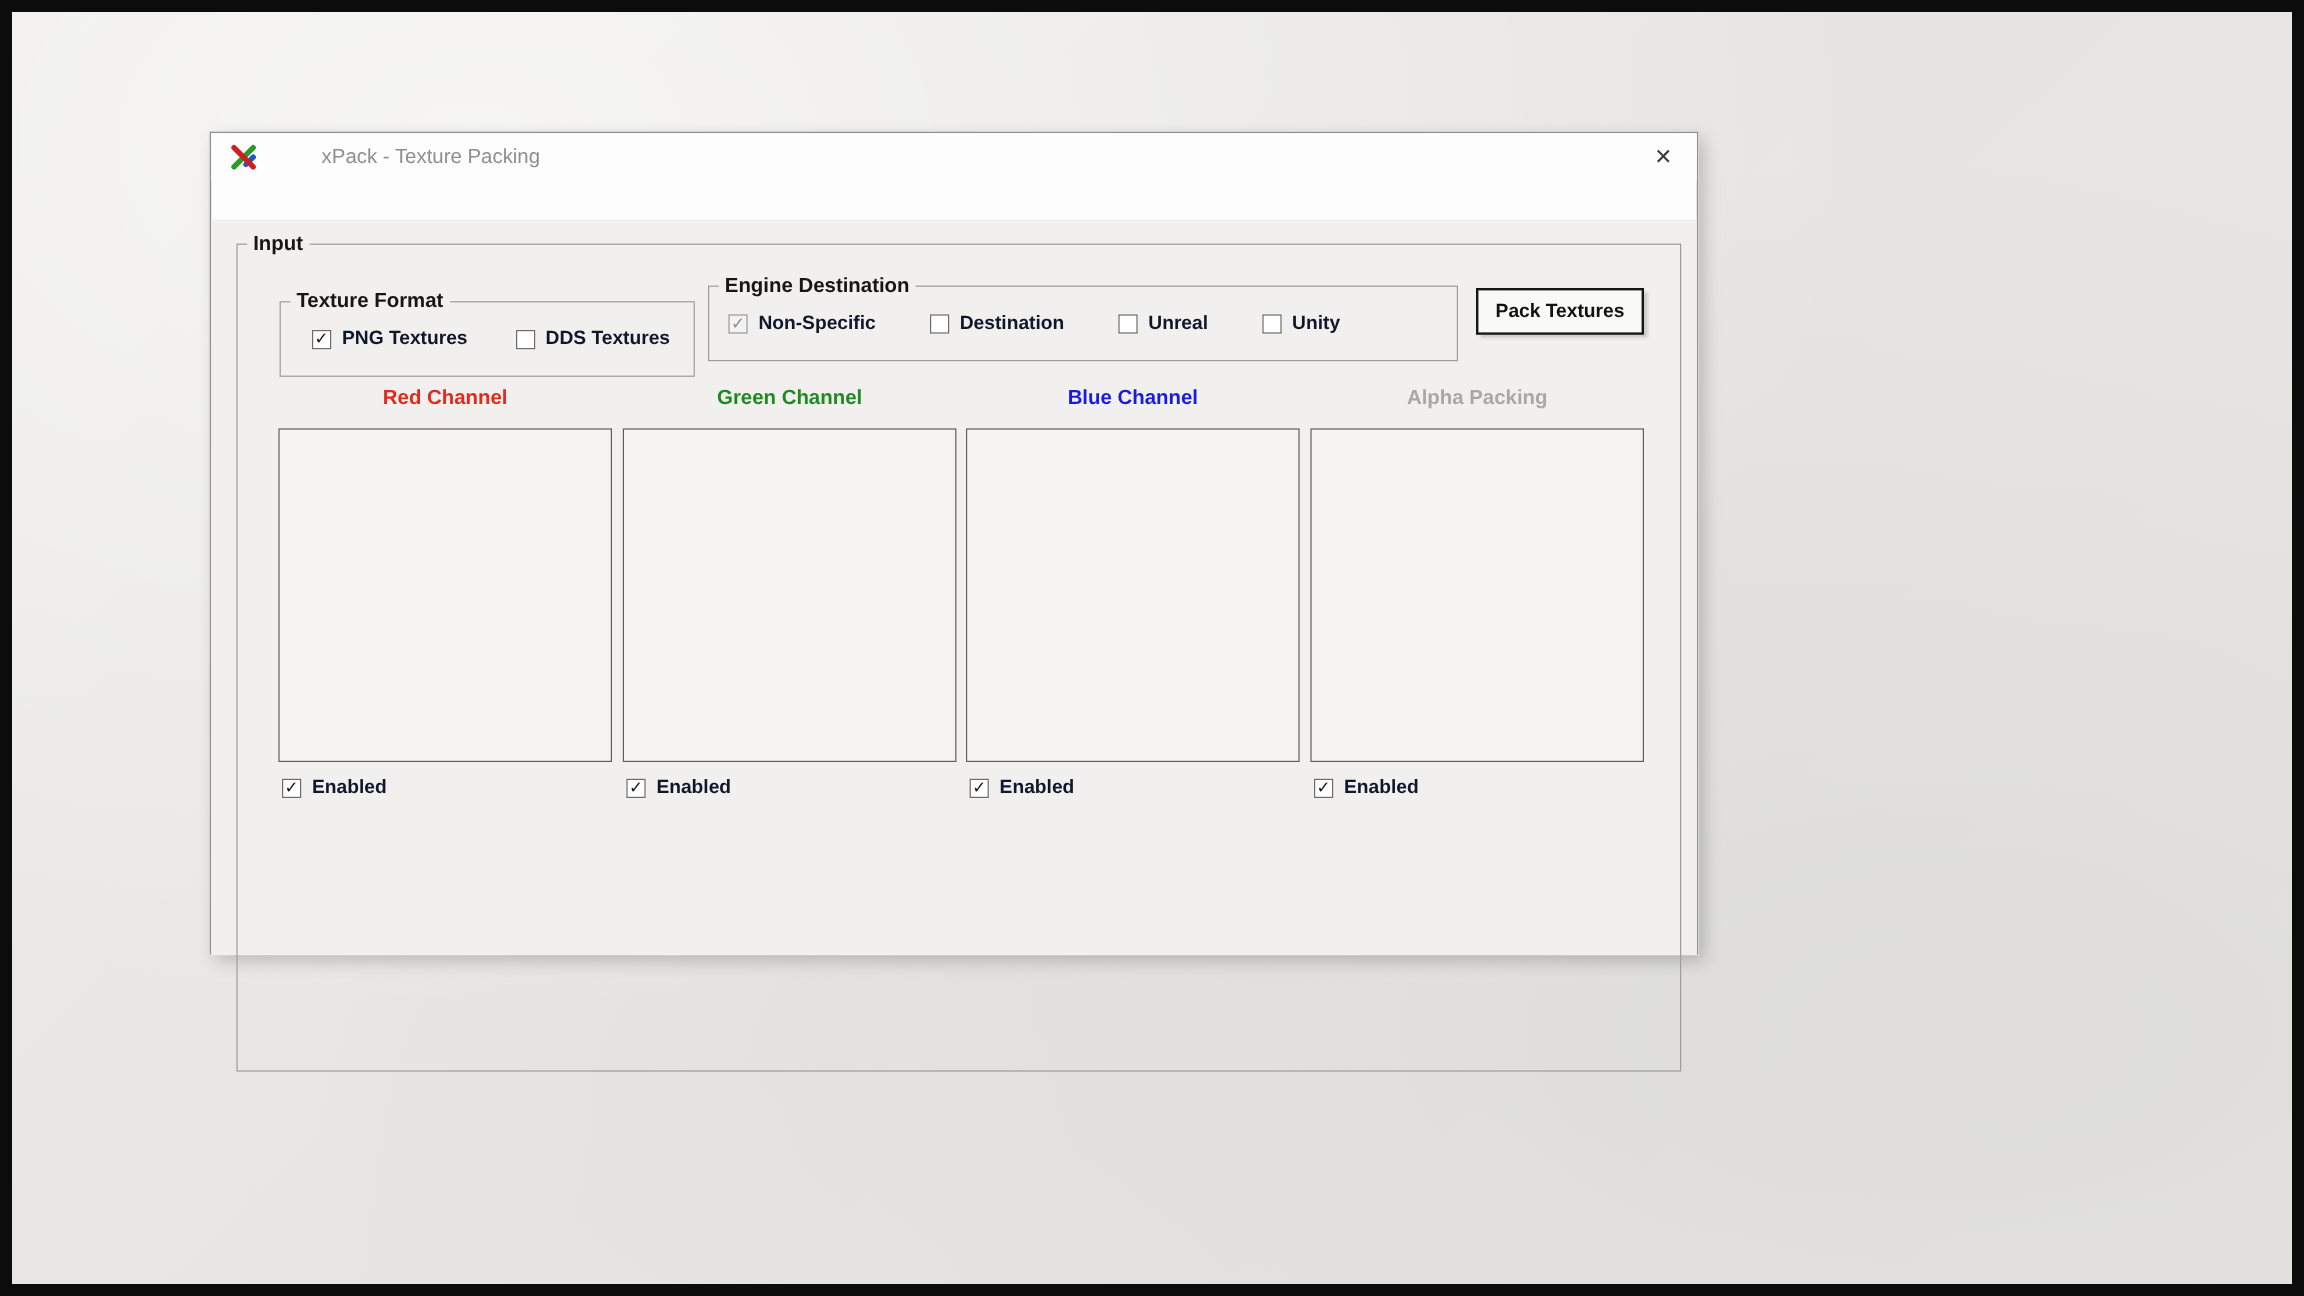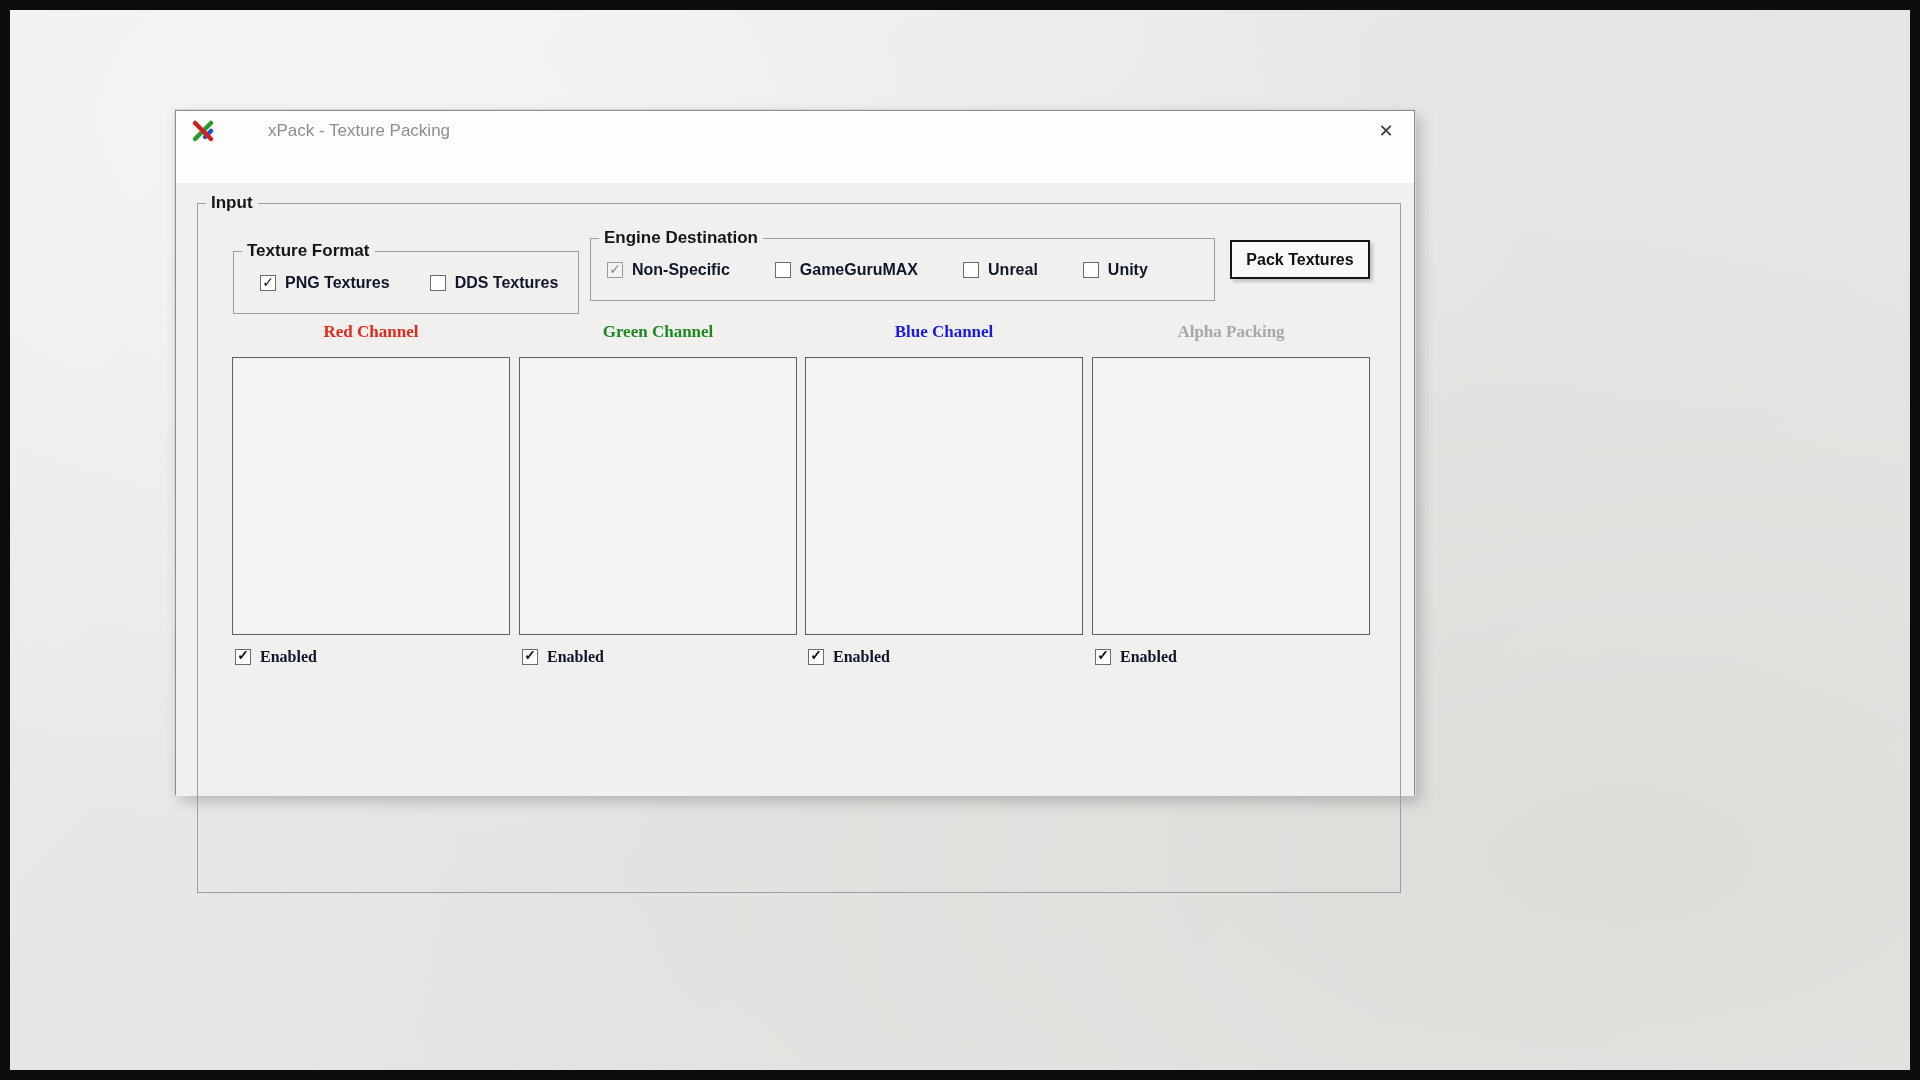--- a/index.html
+++ b/index.html
@@ -60,21 +60,21 @@
   .cb-item.disabled .checkbox { background:#f3f3f3; border-color:#999999; }
   .cb-item.disabled .check { color:#8c8c8c; }
 
   
   .pack-btn { position:absolute; left:1032px; top:36px; width:140px; height:39px;
     background:#f9f9f7; border:2px solid #161616;
     font-family:"Liberation Sans",sans-serif; font-weight:bold; font-size:16px; color:#111;
     box-shadow:3px 3px 3px rgba(0,0,0,.18); cursor:pointer; }
 
   
-  .channel-col { position:absolute; top:112px; width:278px;font-family:Liberation Serif, serif; }
+  .channel-col { position:absolute; top:112px; width:278px; }
   .channel-label { margin-top:6px; height:20px; text-align:center;
     font-weight:bold; font-size:17px; white-space:nowrap; }
   .channel-box { margin-top:15px; height:278px; background:#f4f3f1; border:1px solid #5f5f5f; }
   .channel-enabled { margin-top:13px; margin-left:3px; }
 </style>
 </head>
 <body>
 
 <div class="desktop">
   <div class="window">
@@ -120,21 +120,21 @@
             <span class="cb-item disabled">
               <span class="checkbox">
                   <span class="check">✓</span>
                 </span>
               <span class="cb-label">Non-Specific</span>
             </span>
             <span class="cb-item">
               <span class="checkbox">
                   <span class="check"></span>
                 </span>
-              <span class="cb-label">GameGuruMAX</span>
+              <span class="cb-label">Destination</span>
             </span>
             <span class="cb-item">
               <span class="checkbox">
                   <span class="check"></span>
                 </span>
               <span class="cb-label">Unreal</span>
             </span>
             <span class="cb-item">
               <span class="checkbox">
                   <span class="check"></span>

